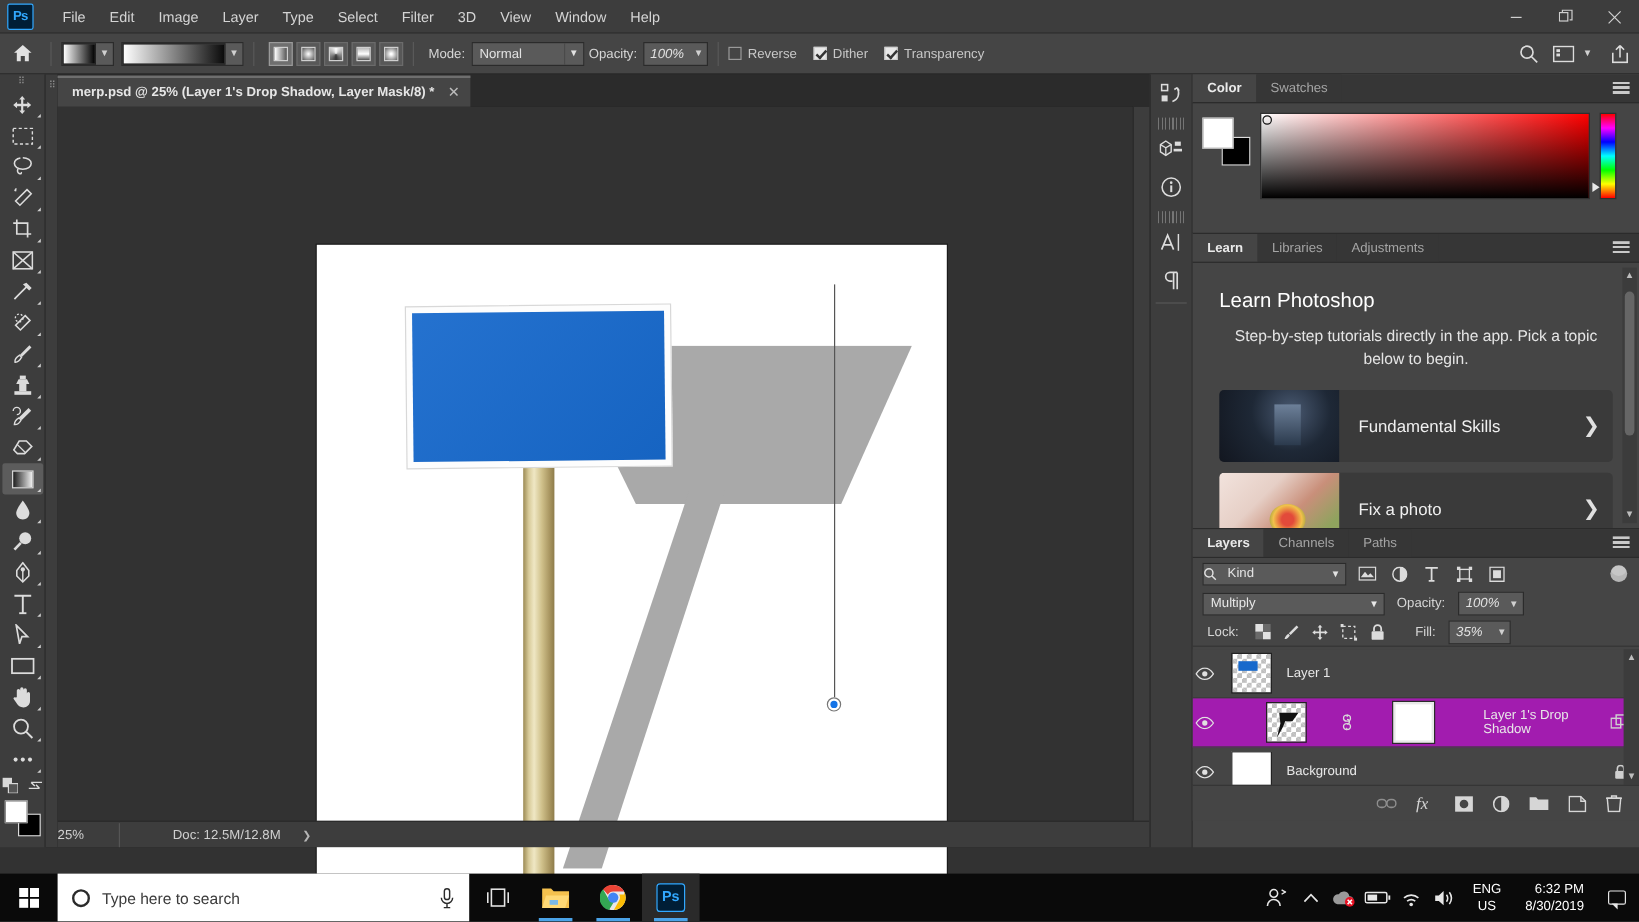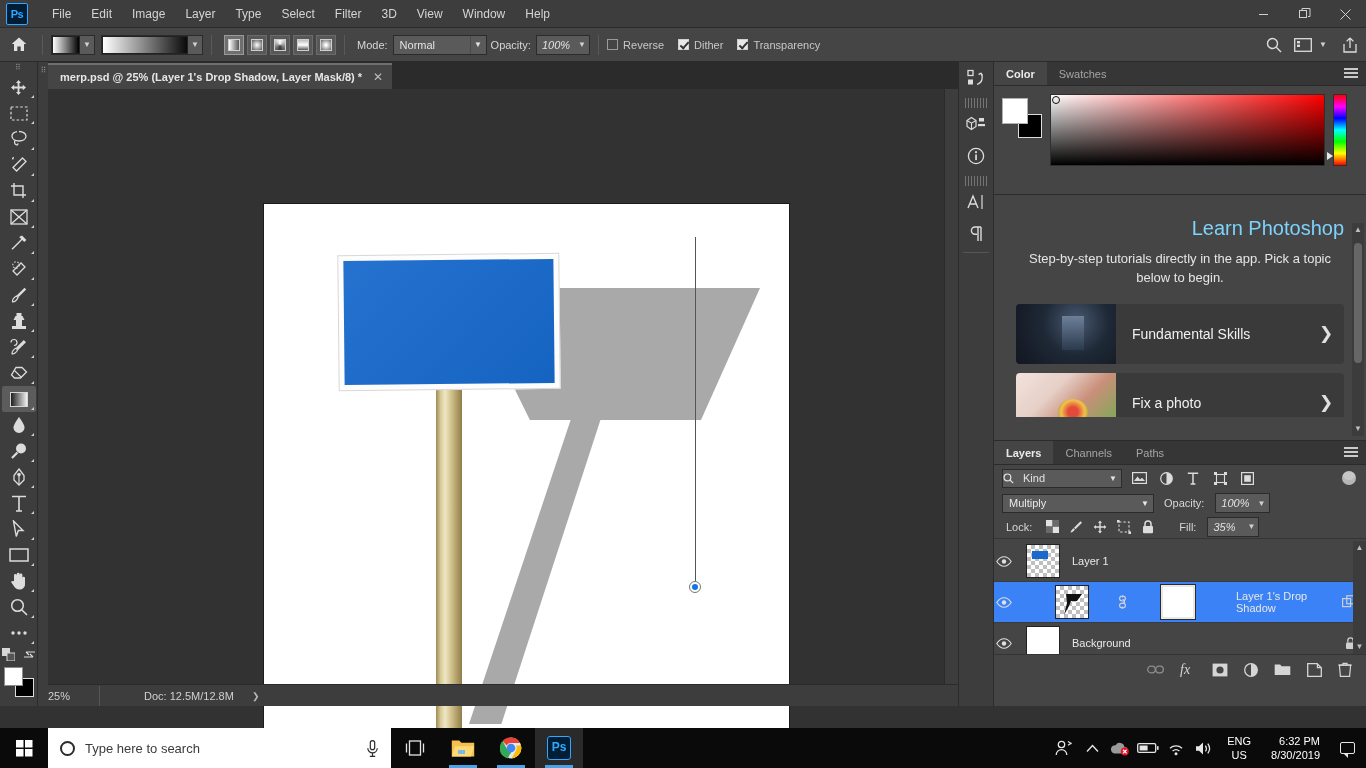--- a/index.html
+++ b/index.html
@@ -254,21 +254,21 @@
   }
   .cp-hue-marker {
     position:absolute; left:-7px; bottom:5px; width:0; height:0;
     border-top:4px solid transparent; border-bottom:4px solid transparent;
     border-left:6px solid #e8e8e8;
   }
 
   
   .learn-panel { background:#454545; height:246px; position:relative; border-top:1px solid #2b2b2b;}
   .learn-body { padding:22px 22px 0 22px; position:relative; height:222px; overflow:hidden;}
-  .learn-title { text-align:right; font-size:20px; color:#7dd3fc; margin-bottom:10px; }
+  .learn-title { text-align:left; font-size:17px; color:#ffffff; margin-bottom:10px; }
   .learn-sub { text-align:center; font-size:13px; color:#e5e5e5; line-height:1.45; margin-bottom:16px;}
   .learn-card {
     display:flex; align-items:center; height:60px; background:#3a3a3a;
     border-radius:4px; margin-bottom:9px; overflow:hidden;
   }
   .learn-thumb { width:100px; height:60px; flex:0 0 100px; }
   .lt-1 { background:
       radial-gradient(circle at 60% 30%, #4a5a72 0%, #1e2836 45%, #12161f 100%);}
   .lt-1:after { content:""; display:block; width:22px; height:34px; margin:12px 0 0 46px;
       background:linear-gradient(180deg,#6d8099,#2b3a4d); }
@@ -306,21 +306,21 @@
   .blendsel .val { padding-left:6px; }
   .blendsel .arrow { margin-left:auto; width:16px; text-align:center; font-size:8px;}
   .lockrow { display:flex; align-items:center; height:24px; padding:0 8px; gap:6px;
     border-bottom:1px solid #353535; }
   .lockicon { width:18px; height:18px; display:flex; align-items:center; justify-content:center; color:#d8d8d8; font-size:12px;}
   .layerlist { position:absolute; left:0; right:0; top:100px; bottom:30px; background:#454545; }
   .layerrow {
     display:flex; align-items:center; height:41px;
     border-bottom:1px solid #3b3b3b; padding-left:2px;
   }
-  .layerrow.active { background:#3b82f6;gap:29px; }
+  .layerrow.active { background:#a21caf;gap:29px; }
   .eye { width:30px; text-align:center; font-size:11px; color:#e0e0e0;}
   .thumb-chk {
     width:34px; height:34px; border:1px solid #222;
     background-image:
       linear-gradient(45deg,#bfbfbf 25%, transparent 25%, transparent 75%, #bfbfbf 75%),
       linear-gradient(45deg,#bfbfbf 25%, #ffffff 25%, #ffffff 75%, #bfbfbf 75%);
     background-size:8px 8px; background-position:0 0, 4px 4px;
     position:relative; overflow:hidden; flex:0 0 34px;
   }
   .thumb-white { width:34px; height:34px; border:1px solid #222; background:#fff; flex:0 0 34px;}
@@ -768,20 +768,26 @@
         <div class="cp-field">
           <div class="cp-marker"></div>
         </div>
         <div class="cp-hue">
           <div class="cp-hue-marker"></div>
         </div>
       </div>
     </div>
 
     <div class="learn-panel">
+      <div class="panel-tabs">
+        <div class="ptab active">Learn</div>
+        <div class="ptab">Libraries</div>
+        <div class="ptab">Adjustments</div>
+        <div class="pmenu"></div>
+      </div>
       <div class="learn-body">
         <div class="learn-title">Learn Photoshop</div>
         <div class="learn-sub">Step-by-step tutorials directly in the app. Pick a topic below to begin.</div>
 
         <div class="learn-card">
           <div class="learn-thumb lt-1"></div>
           <div class="learn-card-title">Fundamental Skills</div>
           <div class="learn-chev">❯</div>
         </div>
         <div class="learn-card">

